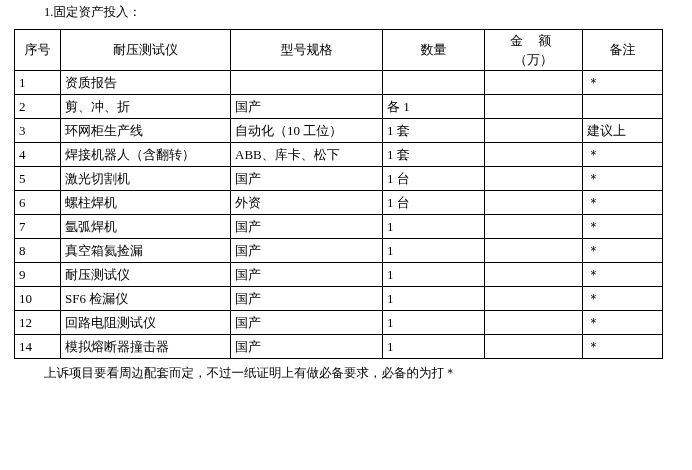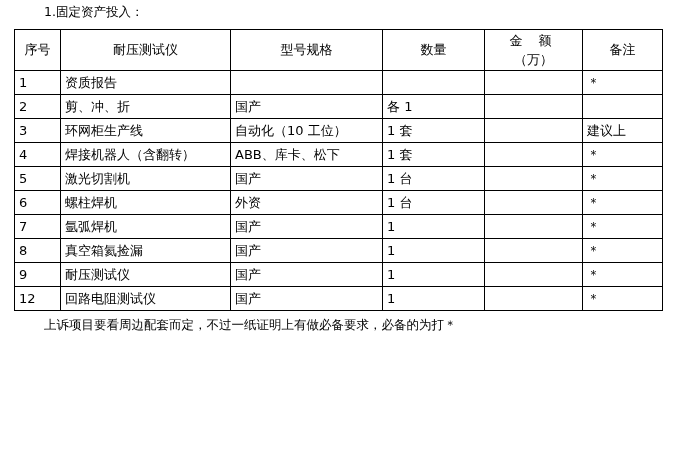--- a/index.html
+++ b/index.html
@@ -12,20 +12,21 @@
     height: 470px;
     font-family: "DejaVu Sans", "Liberation Sans", sans-serif;
     color: #000000;
     overflow: hidden;
   }
   .page {
     position: relative;
     width: 692px;
     height: 384px;
     box-sizing: border-box;
+    font-family: Liberation Serif, serif;
   }
   .heading {
     font-size: 12.5px;
     line-height: 16px;
     padding: 4px 0 5px 44px;
     white-space: nowrap;
   }
   table.fixed-assets {
     border-collapse: collapse;
     table-layout: fixed;
@@ -174,25 +175,41 @@
         </tr>
         <tr>
           <td class="cell-no">9</td>
           <td class="cell-item">耐压测试仪</td>
           <td class="">国产</td>
           <td class="">1</td>
           <td class=""></td>
           <td class="cell-rem">＊</td>
         </tr>
         <tr>
+          <td class="cell-no">10</td>
+          <td class="cell-item">SF6 检漏仪</td>
+          <td class="">国产</td>
+          <td class="">1</td>
+          <td class=""></td>
+          <td class="cell-rem">＊</td>
+        </tr>
+        <tr>
           <td class="cell-no">12</td>
           <td class="cell-item">回路电阻测试仪</td>
           <td class="">国产</td>
           <td class="">1</td>
           <td class=""></td>
           <td class="cell-rem">＊</td>
         </tr>
+        <tr>
+          <td class="cell-no">14</td>
+          <td class="cell-item">模拟熔断器撞击器</td>
+          <td class="">国产</td>
+          <td class="">1</td>
+          <td class=""></td>
+          <td class="cell-rem">＊</td>
+        </tr>
       </tbody>
   </table>
 
   <div class="footer-note">上诉项目要看周边配套而定，不过一纸证明上有做必备要求，必备的为打＊</div>
 
 </div>
 
 </body></html>

